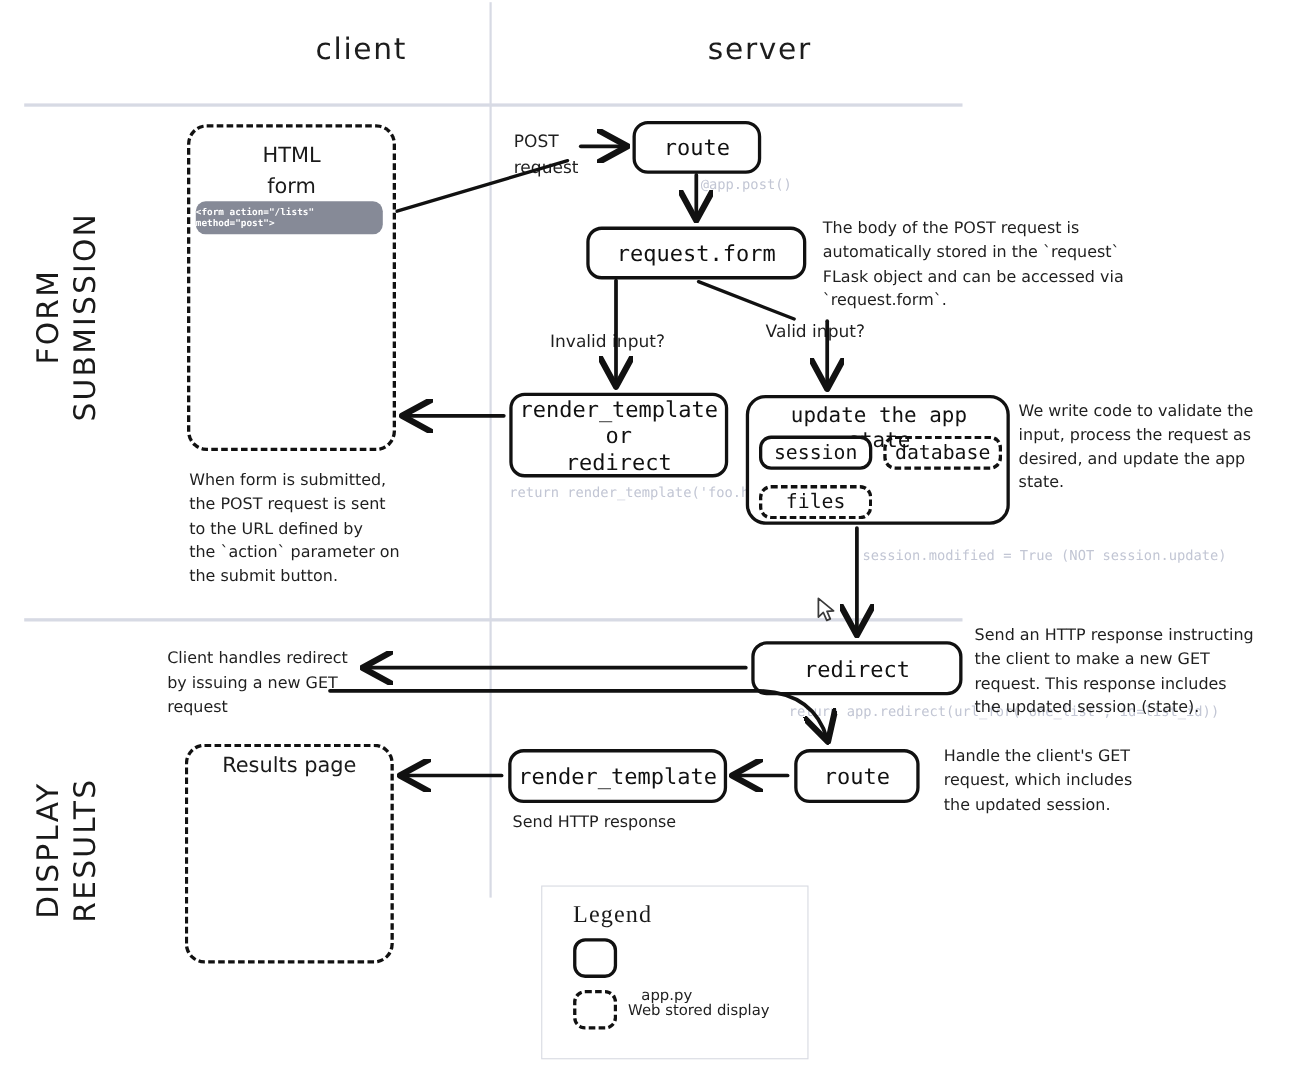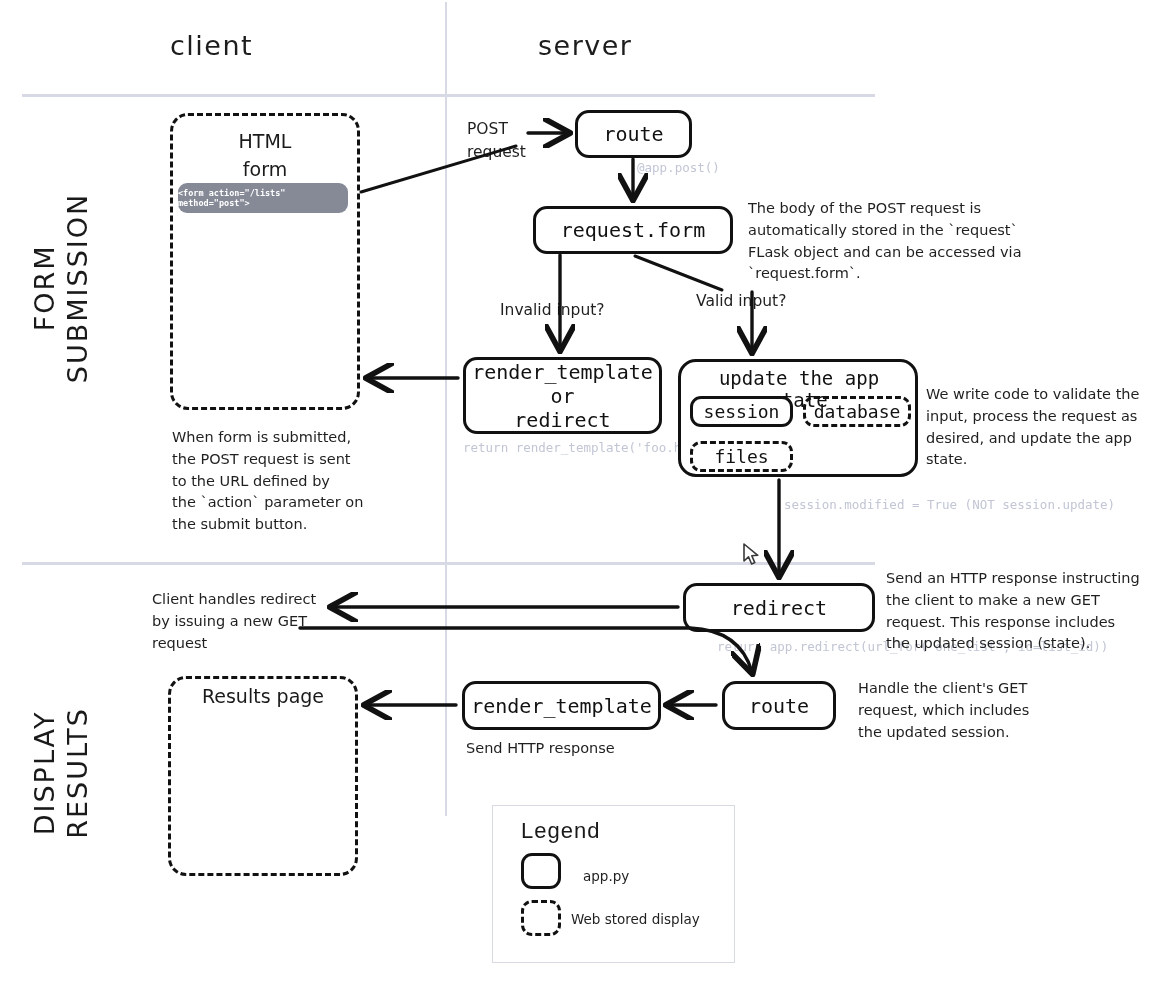--- a/index.html
+++ b/index.html
@@ -26,21 +26,21 @@
 
   
   .abs { position: absolute; }
 
   
   .col-title {
     font-family: "DejaVu Sans", sans-serif;
     font-size: 27px;
     letter-spacing: 1.5px;
     color: #1d1d1d;
-    text-align: left;
+    text-align: right;
     font-weight: 400;
   }
 
   
   .section-label {
     font-family: "DejaVu Sans", sans-serif;
     font-size: 27px;
     letter-spacing: 2px;
     color: #1a1a1a;
     transform-origin: 50% 50%;
@@ -110,21 +110,21 @@
     letter-spacing: 0px;
   }
 
   
   #legend-box {
     box-sizing: border-box;
     border: 1.5px solid #d8dae2;
     background: #ffffff;
   }
   .legend-title {
-    font-family: Liberation Sans, sans-serif;
+    font-family: Liberation Serif, serif;
     font-size: 22px;
     color: #1a1a1a;
     letter-spacing: 1px;
   }
   .legend-label {
     font-family: "DejaVu Sans", sans-serif;
     font-size: 13.5px;
     color: #1f1f1f;
   }
   .legend-swatch-solid {
@@ -213,21 +213,21 @@
   <div class="abs node small" style="left:690px; top:396px; width:103px; height:31px;">session</div>
   <div class="abs" style="left:803px; top:396px; width:108px; height:31px;
               box-sizing:border-box; border:3px dashed #111; border-radius:11px;
               display:flex; align-items:center; justify-content:center;
               font-family:'DejaVu Sans Mono',monospace; font-size:18px; color:#111;">database</div>
   <div class="abs" style="left:690px; top:441px; width:103px; height:31px;
               box-sizing:border-box; border:3px dashed #111; border-radius:11px;
               display:flex; align-items:center; justify-content:center;
               font-family:'DejaVu Sans Mono',monospace; font-size:18px; color:#111;">files</div>
 
-  <div class="abs hand" style="left:926px; top:364px; width:225px;margin-top:20px;">We write code to validate the
+  <div class="abs hand" style="left:926px; top:364px; width:225px;">We write code to validate the
 input, process the request as
 desired, and update the app
 state.</div>
 
   <div class="abs codehint" style="left:784px; top:497px;">session.modified = True (NOT session.update)</div>
 
   <div class="abs node" style="left:683px; top:583px; width:192px; height:49px;">redirect</div>
 
   <div class="abs codehint" style="left:717px; top:639px;">return app.redirect(url_for('one_list', id=list_id))</div>
 
@@ -249,21 +249,21 @@
 
   <div class="abs node" style="left:722px; top:681px; width:114px; height:49px;">route</div>
 
   <div class="abs hand" style="left:858px; top:678px; width:215px;">Handle the client's GET
 request, which includes
 the updated session.</div>
 
   <div class="abs" id="legend-box" style="left:492px; top:805px; width:243px; height:158px;"></div>
   <div class="abs legend-title" style="left:521px; top:818px;">Legend</div>
   <div class="abs legend-swatch-solid" style="left:521px; top:853px; width:40px; height:36px;"></div>
-  <div class="abs legend-label" style="left:583px; top:868px;">app.py</div>
+  <div class="abs legend-label" style="left:583px; top:897px;">app.py</div>
   <div class="abs legend-swatch-dashed" style="left:521px; top:900px; width:40px; height:36px;"></div>
   <div class="abs legend-label" style="left:571px; top:911px;">Web stored display</div>
 
   <svg class="abs" width="1172" height="984" style="left:0; top:0; overflow:visible;">
     <defs>
       <marker id="ah" viewBox="0 0 12 12" refX="10" refY="6" markerWidth="9" markerHeight="9" orient="auto-start-reverse">
         <path d="M 0 0 L 11 6 L 0 12" fill="none" stroke="#111" stroke-width="2.2" stroke-linecap="round" stroke-linejoin="round"></path>
       </marker>
       <marker id="ahf" viewBox="0 0 12 12" refX="10" refY="6" markerWidth="8" markerHeight="8" orient="auto-start-reverse">
         <path d="M 0 0 L 11 6 L 0 12 Z" fill="#111"></path>

